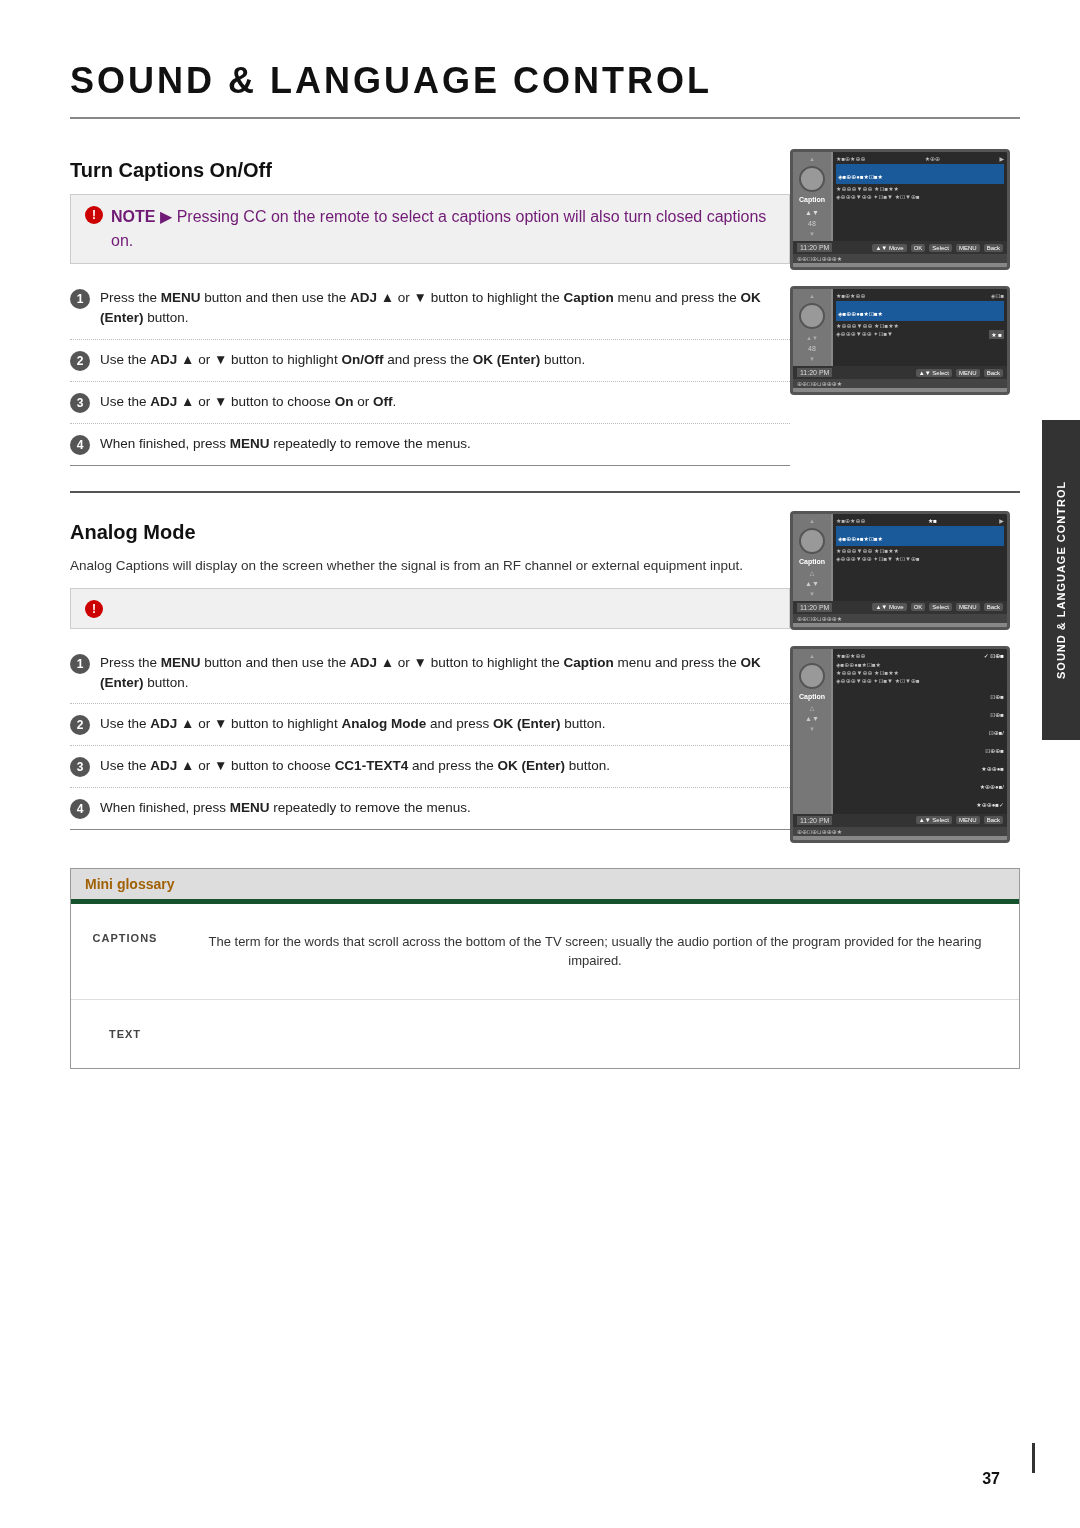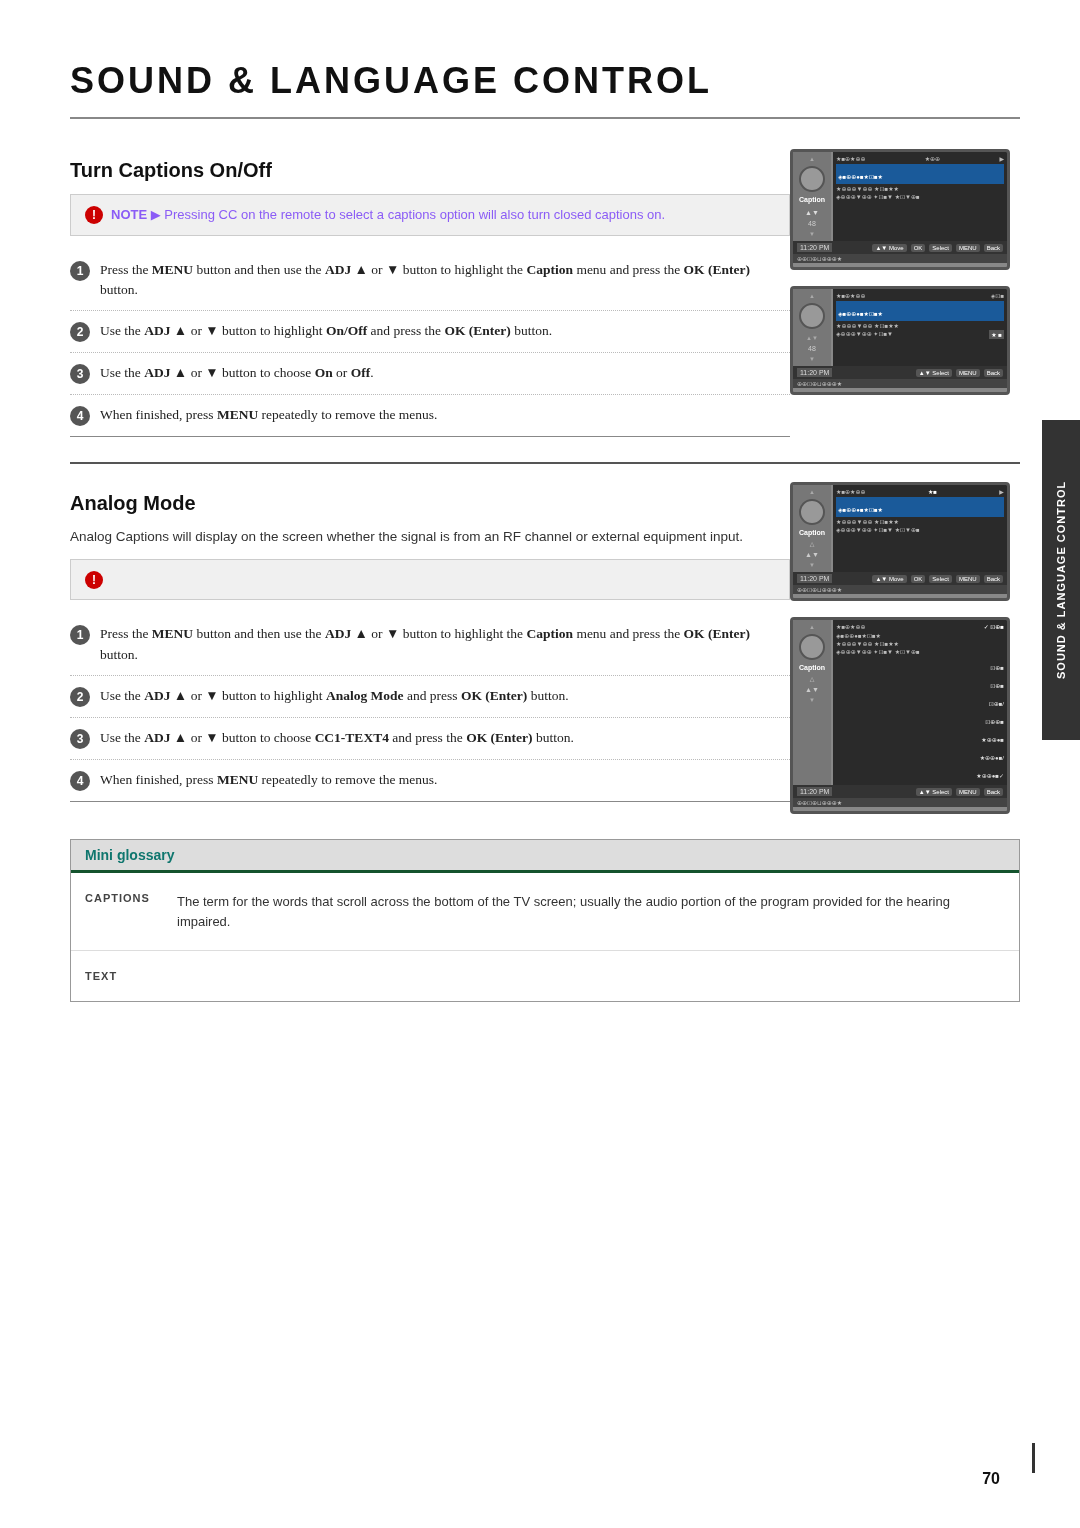--- a/index.html
+++ b/index.html
@@ -113,22 +113,22 @@
       width: 18px;
       height: 18px;
       display: inline-flex;
       align-items: center;
       justify-content: center;
       flex-shrink: 0;
       margin-top: 1px;
     }
 
     .note-text {
-      font-size: 13px;
-      color: #8b5cf6;
+      font-size: 16px;
+      color: #701a75;
       line-height: 1.5;
     }
 
     .note-text strong {
       font-weight: bold;
     }
 
     
     .step {
       display: flex;
@@ -154,21 +154,20 @@
       height: 20px;
       display: inline-flex;
       align-items: center;
       justify-content: center;
       flex-shrink: 0;
       margin-top: 1px;
     }
 
     .step-text {
       flex: 1;
-      font-family: Liberation Serif, serif;
     }
 
     .step-text b, .step-text strong {
       font-weight: bold;
     }
 
     
     .tv-screen {
       width: 220px;
       background: #888;
@@ -261,30 +260,31 @@
     .glossary-box {
       border: 1px solid #999;
       margin-top: 25px;
     }
 
     .glossary-header {
       background: #ddd;
       padding: 7px 14px;
       font-weight: bold;
       font-size: 14px;
-      color: #0f766e;
-      border-bottom: 3px solid #14532d;
+      color: #a16207;
+      border-bottom: 5px solid #14532d;
     }
 
     .glossary-item {
       display: flex;
       align-items: flex-start;
-      padding: 19px 14px;
+      padding: 28px 14px;
       border-bottom: 1px solid #ddd;
-      gap: 12px;
+      gap: 20px;
+      text-align: center;
     }
 
     .glossary-item:last-child {
       border-bottom: none;
     }
 
     .glossary-term {
       font-size: 11px;
       font-weight: bold;
       letter-spacing: 1px;
@@ -579,16 +579,16 @@
     <div class="glossary-header">Mini glossary</div>
     <div class="glossary-item">
       <span class="glossary-term">CAPTIONS</span>
       <span class="glossary-def">The term for the words that scroll across the bottom of the TV screen; usually the audio portion of the program provided for the hearing impaired.</span>
     </div>
     <div class="glossary-item">
       <span class="glossary-term">TEXT</span>
     </div>
   </div>
 
-  <div class="page-number">70</div>
+  <div class="page-number">37</div>
   <div class="page-rule-right"></div>
 
 </div>
 
 </body></html>

